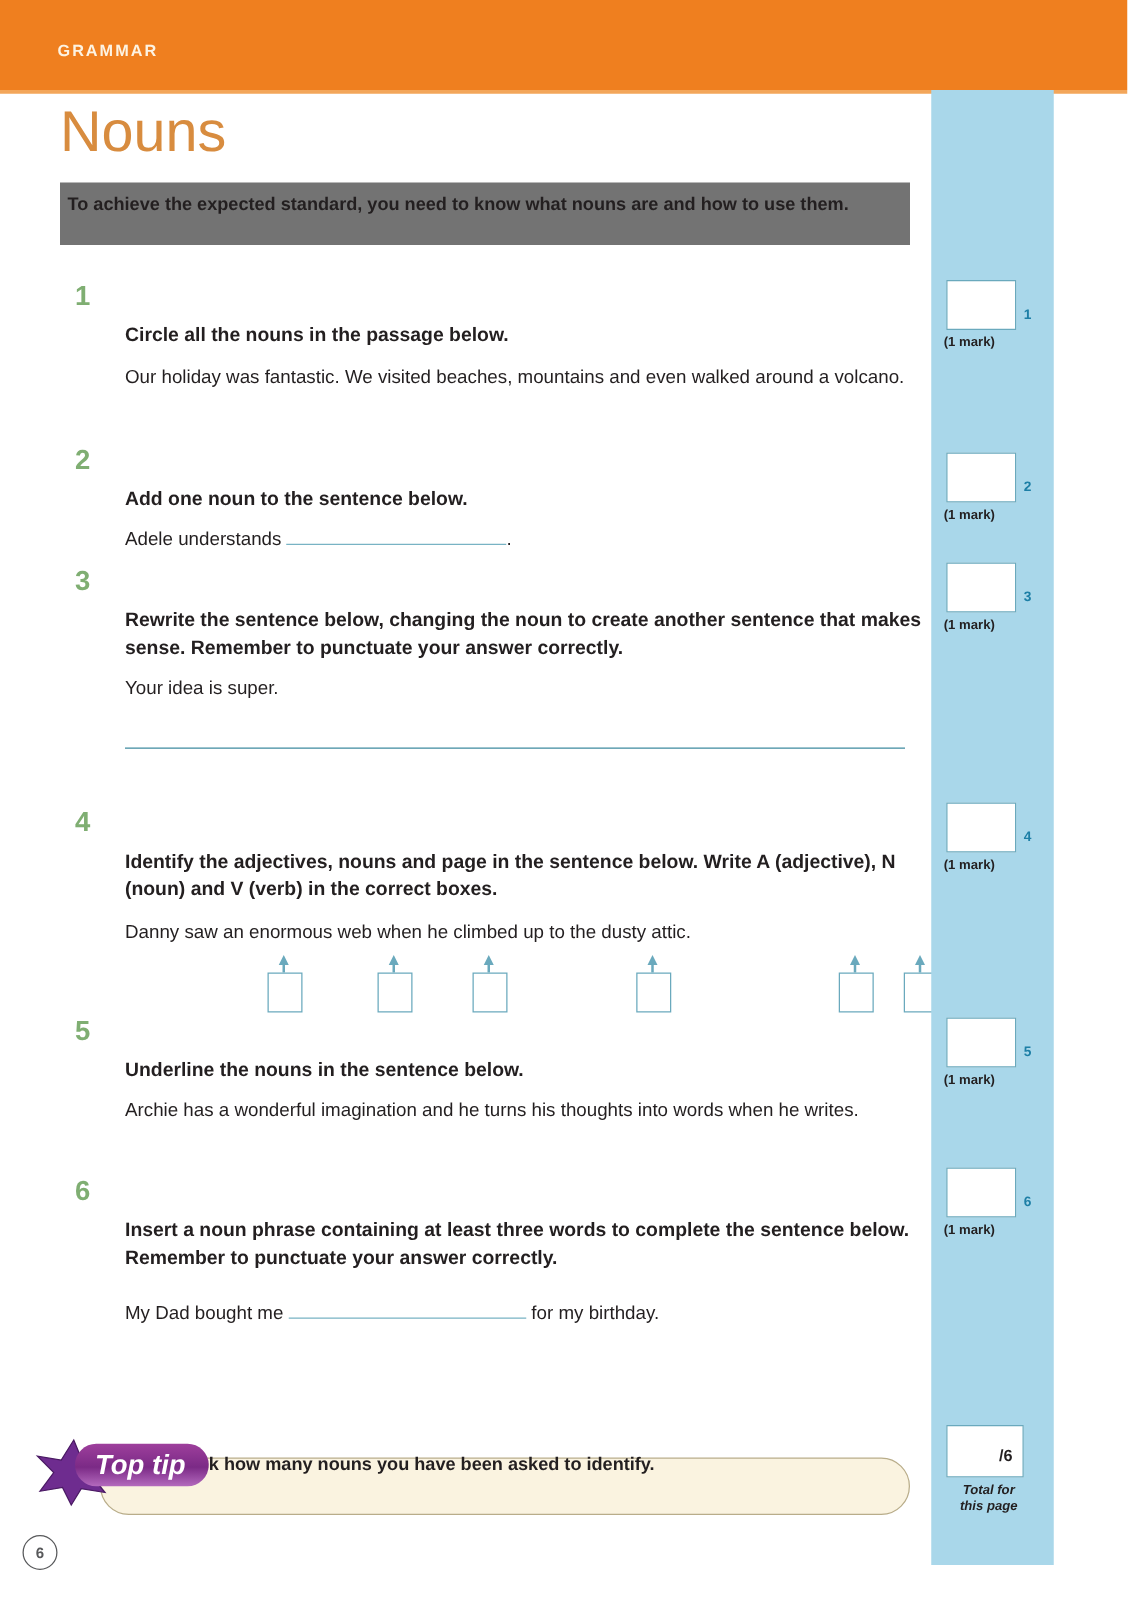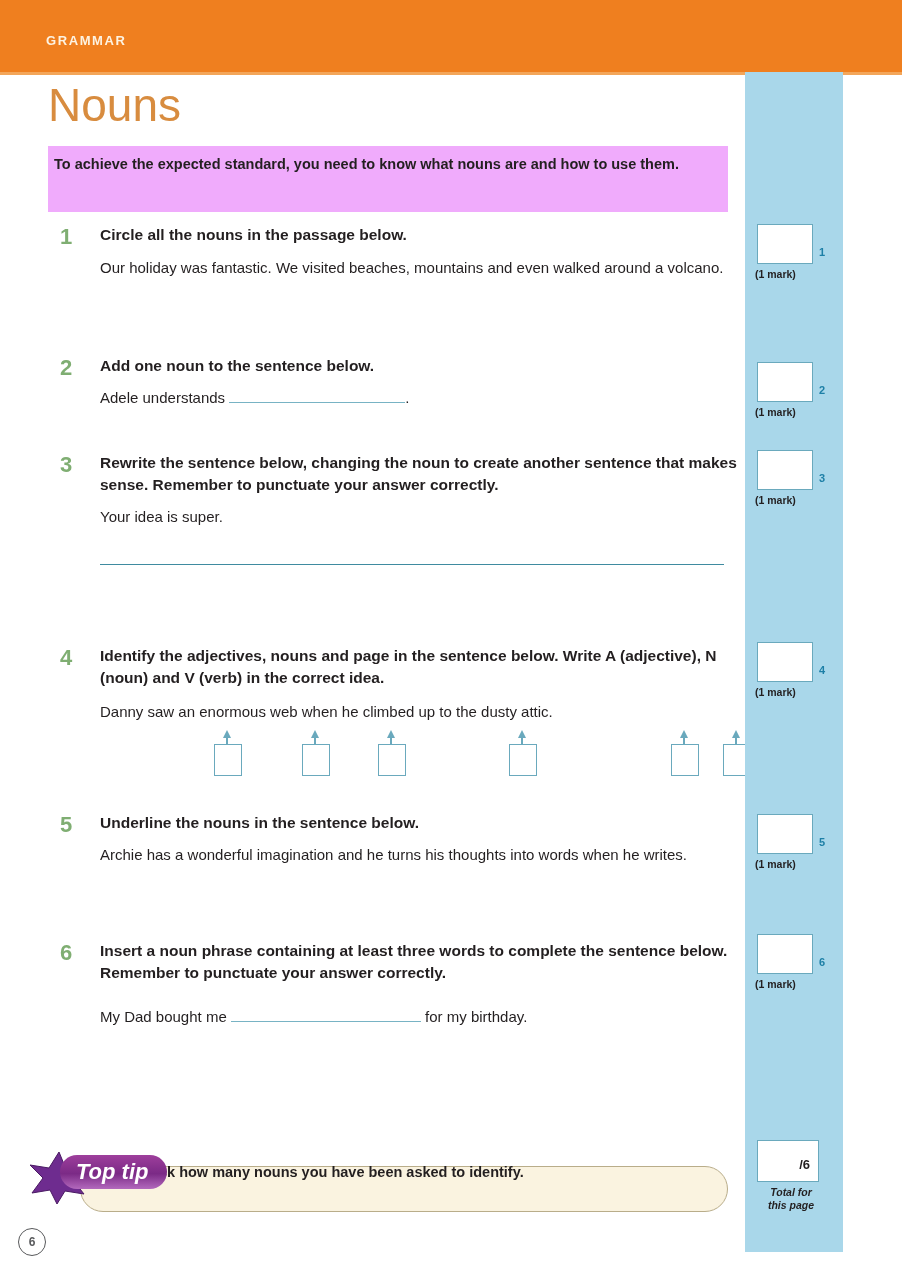--- a/index.html
+++ b/index.html
@@ -53,22 +53,22 @@
     letter-spacing: 0px;
     line-height: 1.1;
   }
 
   
   .intro-box {
     position: absolute;
     left: 48px;
     top: 146px;
     width: 680px;
-    height: 66px;
-    background: #f0abfc;
+    height: 50px;
+    background: #737373;
     padding: 8px 10px 0 6px;
     box-sizing: border-box;
   }
   .intro-text {
     font-size: 14.5px;
     font-weight: bold;
     line-height: 1.45;
     color: #231f20;
   }
 
@@ -87,20 +87,21 @@
     color: #7fae72;
   }
   .qbody {
     margin-left: 52px;
   }
   .qtext {
     font-size: 15.5px;
     font-weight: bold;
     line-height: 1.42;
     color: #231f20;
+    margin-top: 34px;
   }
   .qtext b { font-weight: bold; }
   .passage {
     font-size: 15px;
     font-weight: normal;
     line-height: 1.55;
     color: #231f20;
     margin-top: 10px;
   }
   .passage.justify {
@@ -333,21 +334,21 @@
     <div class="qtext"><span>Rewrite the sentence below, changing the </span><b>noun</b><span> to create another sentence that makes sense. Remember to punctuate your answer correctly.</span></div>
     <div class="sentence">Your idea is super.</div>
     <div class="ans-rule"></div>
   </div>
 </div>
 
 <div class="q" style="top:645px;">
   <div class="qnum">4</div>
   <div class="qbody">
     <div class="qtext"><span>Identify the </span><b>adjectives</b><span>, </span><b>nouns</b><span> and </span><b>page</b><span> in the sentence below.</span>
-      <span>Write </span><b>A (adjective)</b><span>, </span><b>N (noun)</b><span> and </span><b>V (verb)</b><span> in the correct idea.</span></div>
+      <span>Write </span><b>A (adjective)</b><span>, </span><b>N (noun)</b><span> and </span><b>V (verb)</b><span> in the correct boxes.</span></div>
     <div class="sentence" style="margin-top:12px;">Danny saw an enormous web when he climbed up to the dusty attic.</div>
     <div class="lbox-row">
       <div class="lbox-arrow" style="left:123px;"></div>
       <div class="lbox-stem" style="left:126px;"></div>
       <div class="lbox" style="left:114px;"></div>
 
       <div class="lbox-arrow" style="left:211px;"></div>
       <div class="lbox-stem" style="left:214px;"></div>
       <div class="lbox" style="left:202px;"></div>
 

